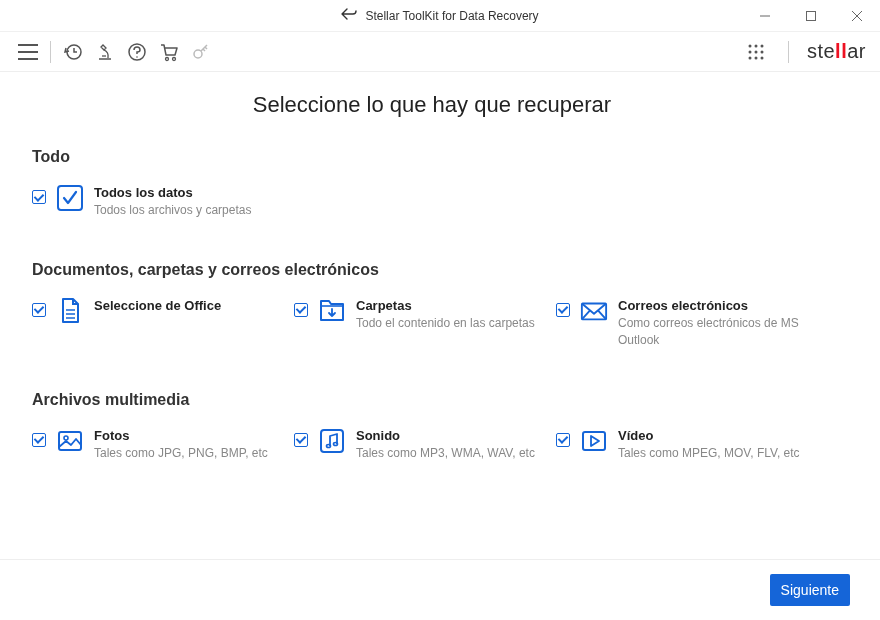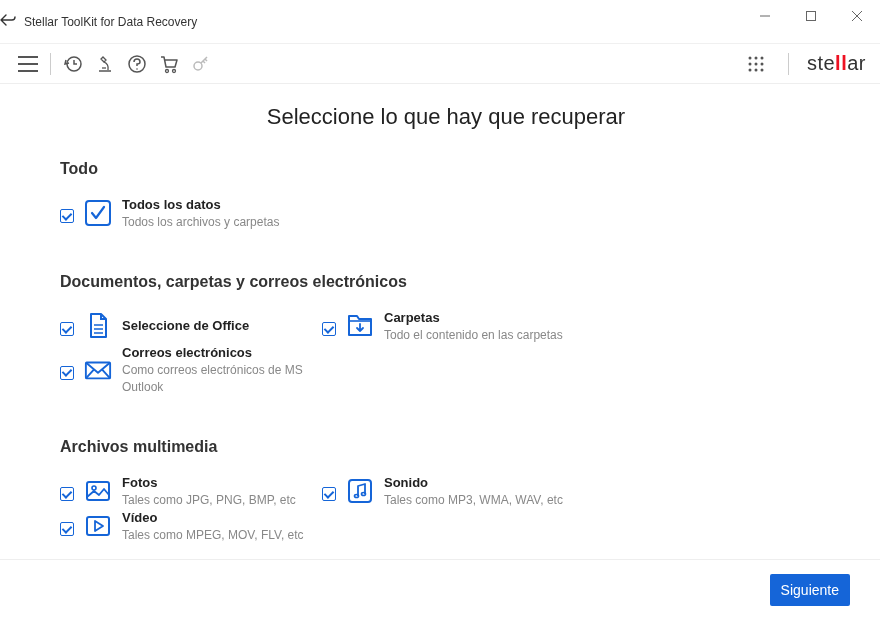--- a/index.html
+++ b/index.html
@@ -1,39 +1,39 @@
 <!DOCTYPE html>
 <html><head>
 <meta charset="utf-8">
 <style>
 * { margin: 0; padding: 0; box-sizing: border-box; }
 body { font-family: "Segoe UI", Arial, sans-serif; background: #fff; width: 880px; height: 620px; overflow: hidden; display: flex; flex-direction: column; }
 
-.titlebar { height: 44px; display: flex; align-items: center; justify-content: flex-start; position: relative; background: #fff; border-bottom: 1px solid #f0f0f0; }
+.titlebar { height: 32px; display: flex; align-items: center; justify-content: center; position: relative; background: #fff; border-bottom: 1px solid #f0f0f0; }
 .titlebar-title { display: flex; align-items: center; gap: 8px; font-size: 12px; color: #333; }
 .back-arrow { font-size: 14px; color: #333; }
 .win-controls { position: absolute; right: 0; top: 0; display: flex; }
 .win-btn { width: 46px; height: 32px; display: flex; align-items: center; justify-content: center; color: #666; font-size: 12px; }
 .win-btn svg { width: 10px; height: 10px; }
 
 .toolbar { height: 40px; display: flex; align-items: center; padding: 0 14px; border-bottom: 1px solid #eee; justify-content: space-between; }
 .toolbar-left { display: flex; align-items: center; gap: 4px; }
 .toolbar-right { display: flex; align-items: center; gap: 14px; }
 .tb-icon { width: 28px; height: 28px; display: flex; align-items: center; justify-content: center; color: #555; }
 .tb-divider { width: 1px; height: 22px; background: #ccc; margin: 0 4px; }
 .logo { font-size: 20px; color: #333; font-weight: 400; letter-spacing: 0.5px; text-align: center; }
 .logo .ll { color: #e12; font-weight: 700; }
 
-.content { flex: 1; padding: 20px 48px 10px 60px; overflow: auto; }
+.content { flex: 1; padding: 20px 48px 10px 32px; overflow: auto; }
 .page-title { text-align: center; font-size: 22px; font-weight: 400; color: #222; margin-bottom: 30px; }
 
 .section { margin-bottom: 42px; }
 .section-header { font-size: 16px; font-weight: 700; color: #333; margin-bottom: 18px; }
 .section-row { display: flex; flex-wrap: wrap; gap: 0; }
-.option { display: flex; align-items: center; gap: 10px; width: 262px; padding-right: 10px; }
+.option { display: flex; align-items: flex-start; gap: 10px; width: 262px; padding-right: 10px; }
 .option.wide { width: 100%; }
 
 .chk { width: 14px; height: 14px; border: 1px solid #1565d8; border-radius: 2px; display: flex; align-items: center; justify-content: center; margin-top: 6px; flex-shrink: 0; background: #fff; }
 .chk.checked::after { content: ""; width: 4px; height: 7px; border: solid #1565d8; border-width: 0 2px 2px 0; transform: rotate(45deg); margin-top: -2px; }
 
 .opt-icon { width: 28px; height: 28px; flex-shrink: 0; display: flex; align-items: center; justify-content: center; color: #1565d8; }
 .opt-text { flex: 1; }
 .opt-title { font-size: 13px; font-weight: 600; color: #222; line-height: 1.4; }
 .opt-desc { font-size: 12px; color: #888; line-height: 1.4; }
 

